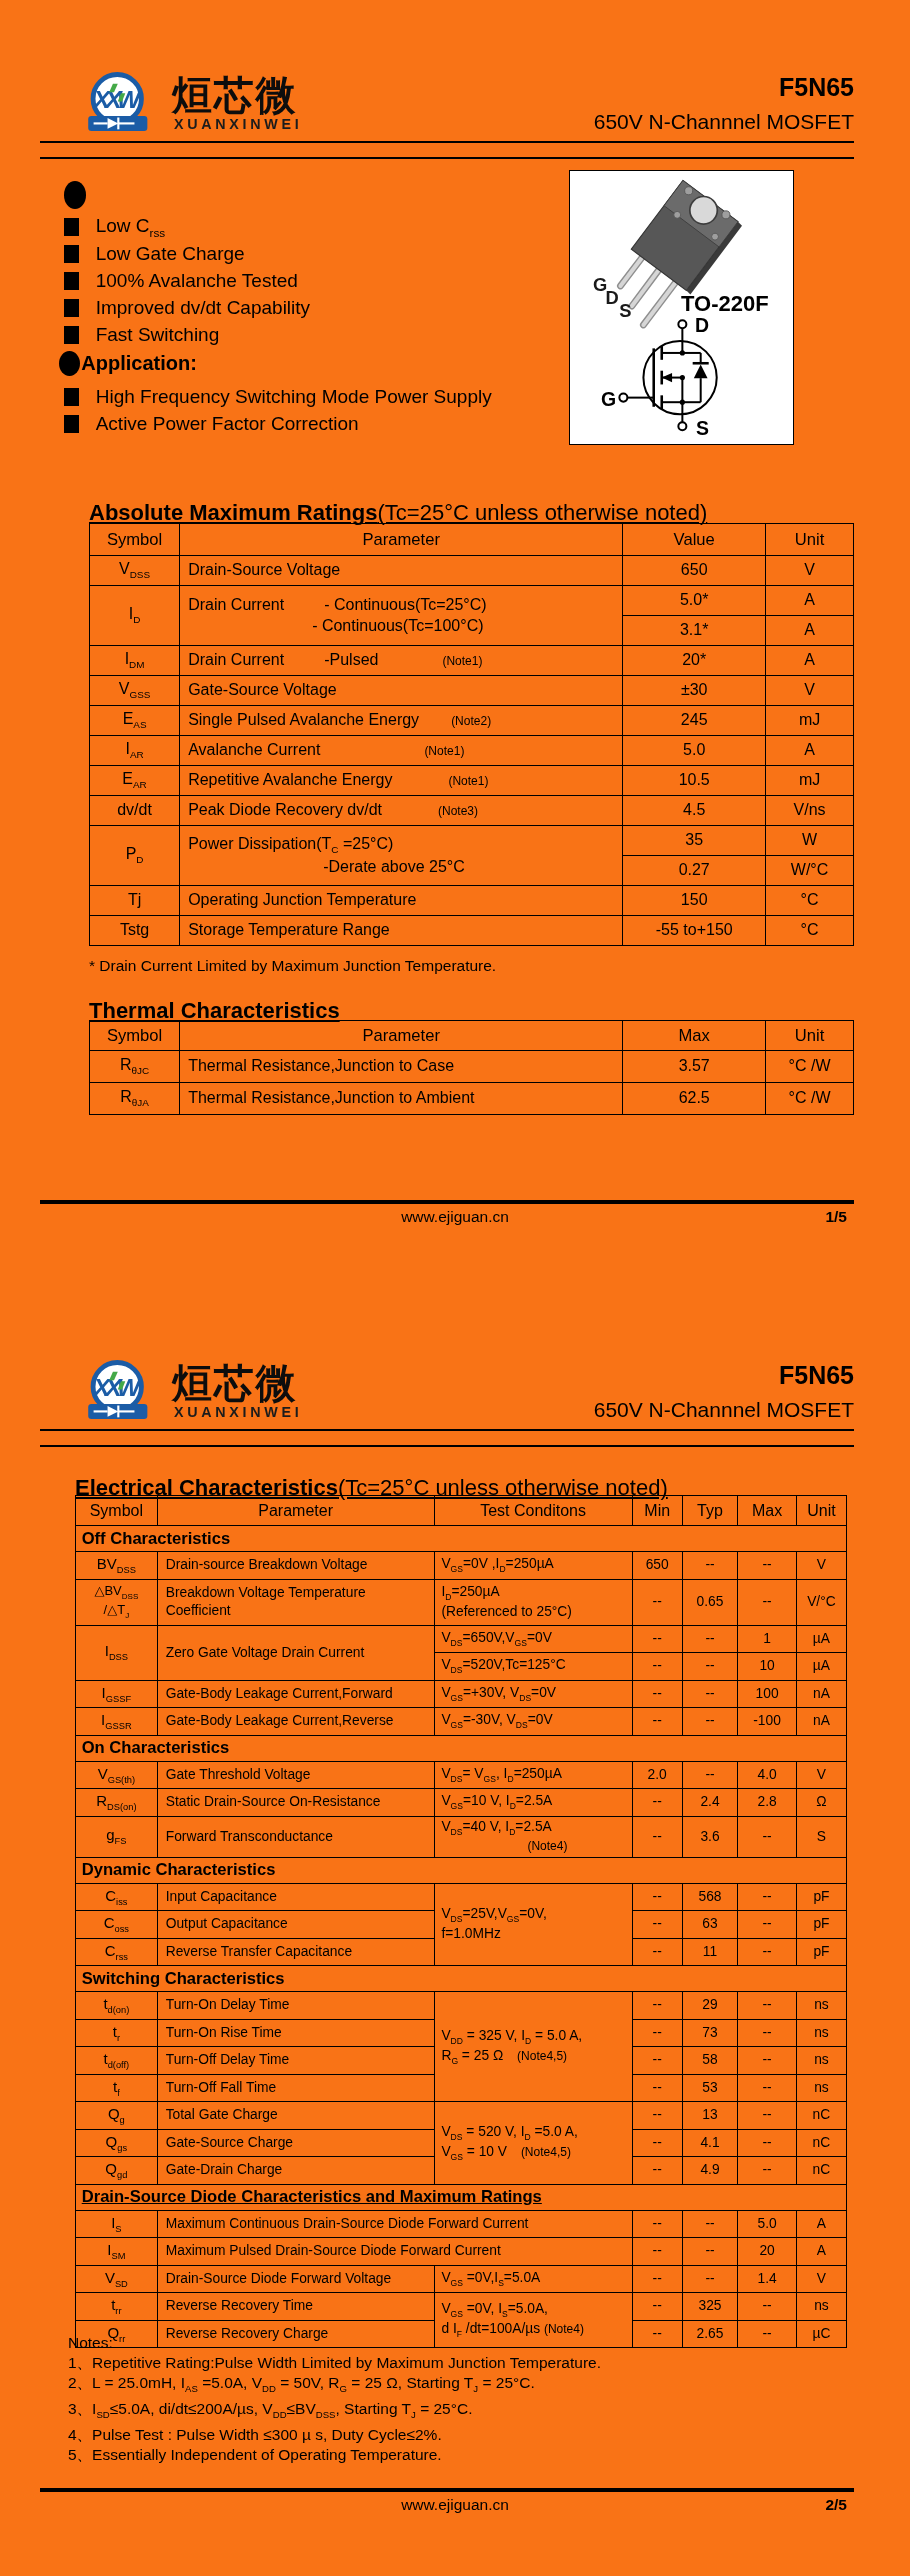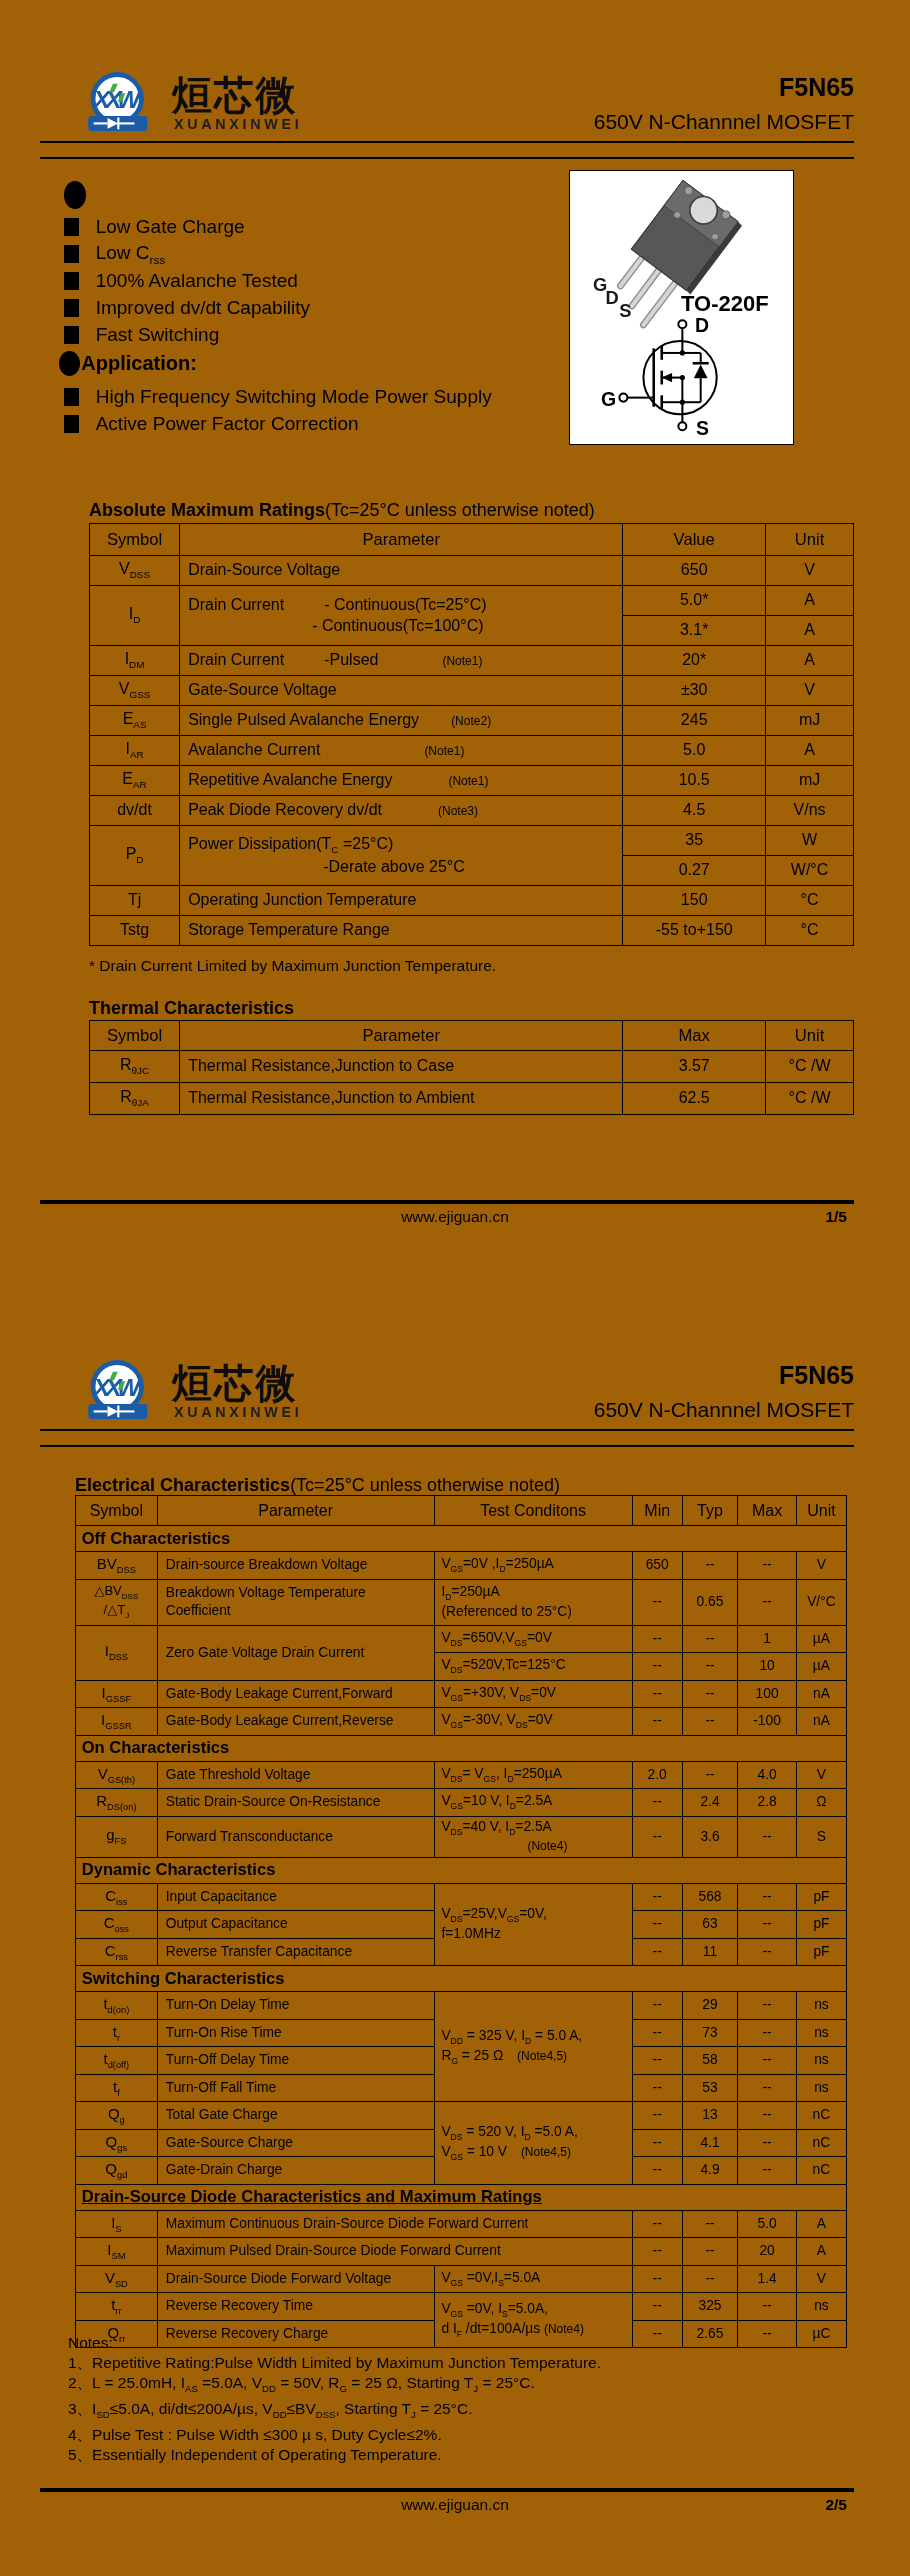--- a/index.html
+++ b/index.html
@@ -1,17 +1,17 @@
 <!DOCTYPE html>
 <html style="font-size:9.2px"><head>
 <meta charset="utf-8">
 <style>
   html,body{margin:0;padding:0;background:#fff;}
   body{width:910px;font-family:"Liberation Sans",sans-serif;color:#000;}
-  .page{position:relative;width:910px;height:1288px;background:#a16207;overflow:hidden;}
+  .page{position:relative;width:910px;height:1288px;background:#f97316;overflow:hidden;}
   
   .logo-svg{position:absolute;left:85px;top:68px;width:86px;height:70px;}
   .cn{position:absolute;left:172px;top:68px;font-size:40px;font-weight:700;color:#0d0d0d;letter-spacing:1.7px;font-family:"Liberation Sans",sans-serif;}
   .en{position:absolute;left:174px;top:116px;font-size:14.3px;font-weight:700;color:#1c1c1c;letter-spacing:3.7px;}
   .part{position:absolute;right:56px;top:73px;font-size:25px;font-weight:700;}
   .subtitle{position:absolute;right:56px;top:110px;font-size:21px;}
   .rule1{position:absolute;left:40px;width:814px;top:141px;height:1.7px;background:#000;}
   .rule2{position:absolute;left:40px;width:814px;top:157px;height:2.3px;background:#000;}
   
   .features{position:absolute;left:59px;top:181px;width:505px;}
@@ -20,21 +20,21 @@
   ul.blist li{display:flex;align-items:center;height:27px;font-size:19px;}
   .sq{flex:0 0 auto;width:15.5px;height:18px;background:#000;margin:0 16.6px 0 4.6px;}
   .apphead{display:flex;align-items:center;height:31px;font-size:20px;font-weight:700;}
   .appdot{flex:0 0 auto;width:20.6px;height:25px;border-radius:50%;background:#000;margin-right:1.7px;}
   
   .pkgbox{position:absolute;left:569px;top:170px;width:223px;height:273px;border:1.7px solid #000;background:#fff;}
   #pkgArt1{position:absolute;left:0;top:0;width:219px;height:270px;}
   .pkgname{position:absolute;left:111px;top:120px;font-size:22px;font-weight:700;}
   #mosSym1{position:absolute;left:0;top:143px;width:219px;height:126px;}
   
-  .sect{position:absolute;font-size:18px;}
+  .sect{position:absolute;font-size:22px;text-decoration:underline;}
   .sect .b{font-weight:700;}
   
   .tblwrap{position:absolute;}
   .dt{width:100%;border-collapse:collapse;table-layout:fixed;border:1.7px solid #000;}
   .dt th,.dt td{border:1.1px solid #000;}
   .dt th{font-weight:400;font-size:16px;padding:0 2.3px;}
   .dt td{font-size:13.8px;text-align:center;padding:1.1px 3.4px;line-height:1.3;vertical-align:middle;}
   .dt td.pl{text-align:left;padding-left:8px;}
   .dt td.cond{text-align:left;padding-left:6.9px;}
   .dt td.sym{font-size:15px;}
@@ -80,25 +80,25 @@
   <div class="part">F5N65</div>
   <div class="subtitle">650V N-Channnel MOSFET</div>
   <div class="rule1"></div>
   <div class="rule2"></div>
 
   <div class="features">
     <div class="bigdot"></div>
     <ul class="blist" id="featList">
         <li>
           <span class="sq"></span>
-          <span>Low Gate Charge</span>
+          <span>Low C<sub>rss</sub></span>
         </li>
         <li>
           <span class="sq"></span>
-          <span>Low C<sub>rss</sub></span>
+          <span>Low Gate Charge</span>
         </li>
         <li>
           <span class="sq"></span>
           <span>100% Avalanche Tested</span>
         </li>
         <li>
           <span class="sq"></span>
           <span>Improved dv/dt Capability</span>
         </li>
         <li>

